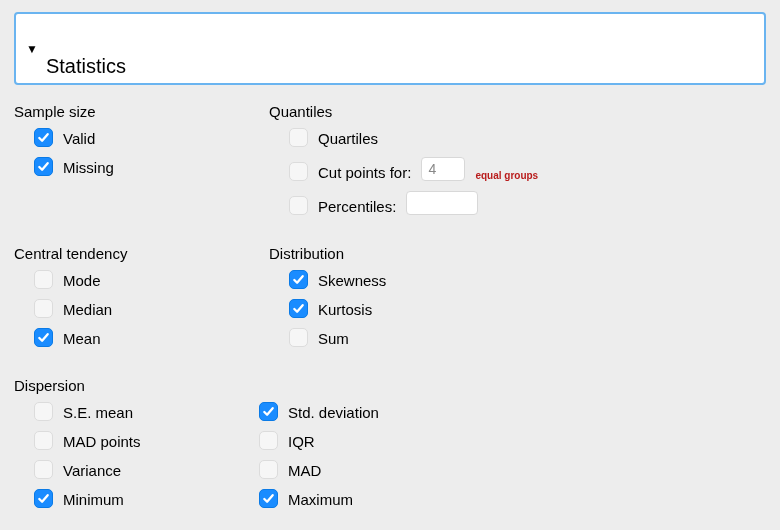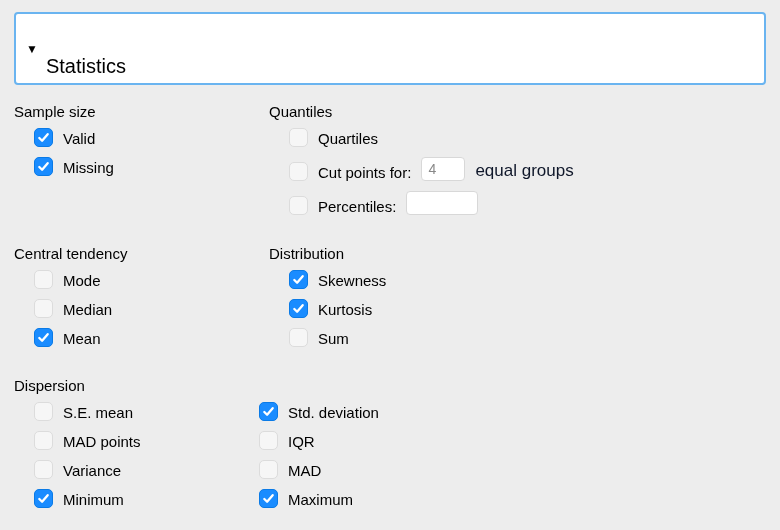--- a/index.html
+++ b/index.html
@@ -94,22 +94,23 @@
       border: 1px solid #d8d8d8;
       border-radius: 4px;
       height: 24px;
       padding: 0 6px;
       font-size: 14px;
       color: #888;
     }
     .textinput.small { width: 44px; }
     .textinput.med { width: 72px; }
     .hint {
-      color: #0f172a;
-      font-size: 17px;
+      color: #b91c1c;
+      font-size: 10px;
+      font-weight: bold;
     }
     .block { margin-bottom: 20px; }
     .dispersion-grid {
       display: flex;
     }
     .dispersion-col {
       width: 225px;
     }
   </style>
 </head>

